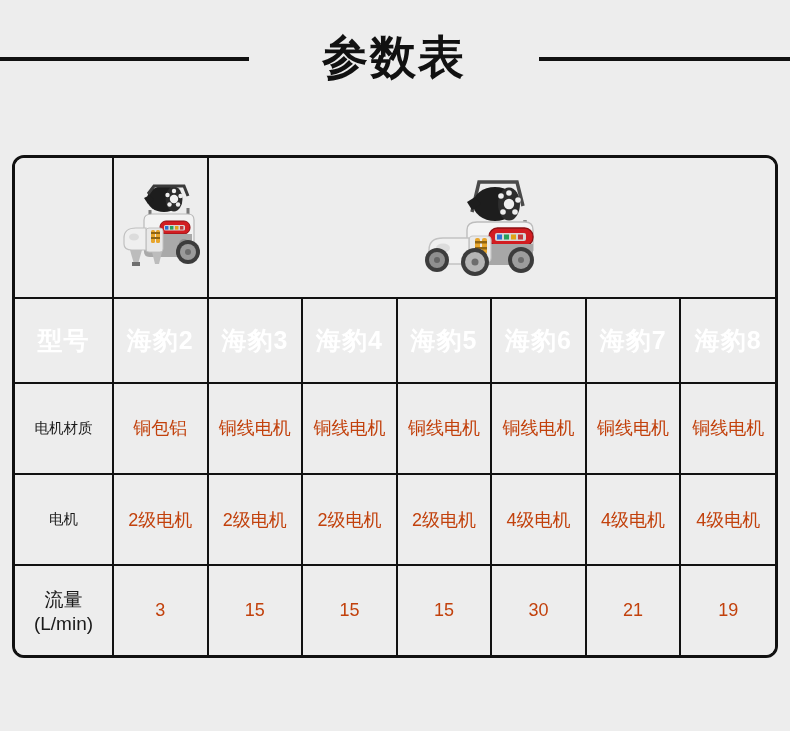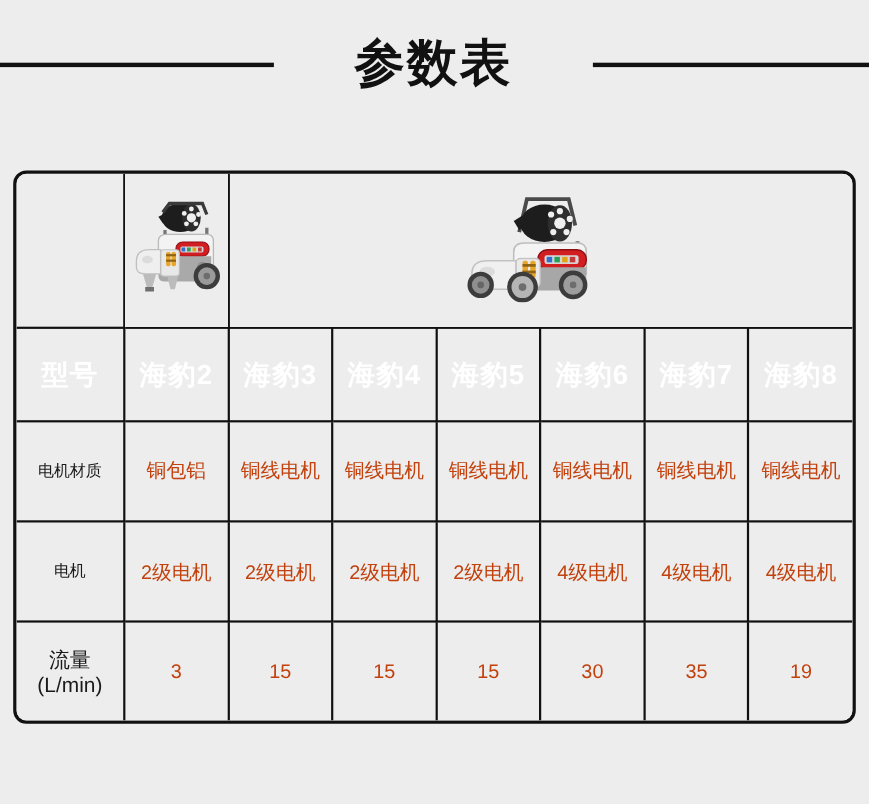--- a/index.html
+++ b/index.html
@@ -276,19 +276,19 @@
 
 
 
       <tr class="row-data">
         <td class="rowlabel tight">流量(L/min)</td>
         <td>3</td>
         <td>15</td>
         <td>15</td>
         <td>15</td>
         <td>30</td>
-        <td>35</td>
+        <td>21</td>
         <td>19</td>
       </tr>
 
     </tbody>
   </table>
 </div>
 
 </body></html>

